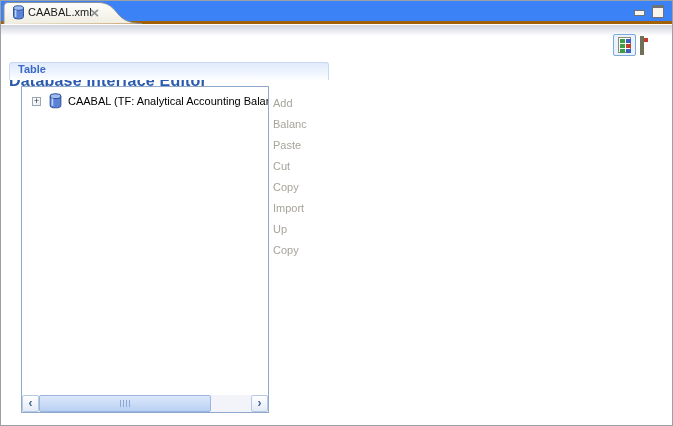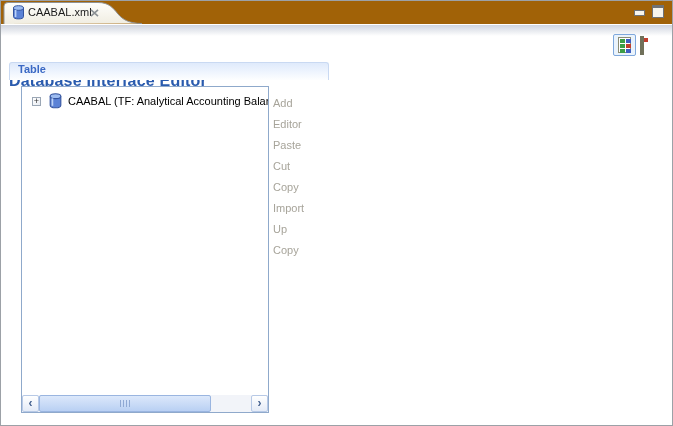--- a/index.html
+++ b/index.html
@@ -4,21 +4,21 @@
 <style>
   * { margin:0; padding:0; box-sizing:border-box; }
   body { background:#fff; font-family:"Liberation Sans", sans-serif; }
   .frame {
     position:relative; width:673px; height:426px;
     border:1px solid #9CA1A7; background:#fff; overflow:hidden;
   }
   
   .tabbar {
     position:absolute; top:0; left:0; right:0; height:23px;
-    background:#a16207; border-bottom:6px solid #a16207;
+    background:#3b82f6; border-bottom:3px solid #a16207;
   }
   .tab { position:absolute; left:2px; top:0; width:140px; height:23px; cursor:default; }
   .tab-shape { position:absolute; left:0; top:0; }
   .tab-icon { position:absolute; left:10px; top:4px; }
   .tab-label {
     position:absolute; left:25px; top:5px; font-size:11px; color:#1a1a1a;
     white-space:nowrap;
   }
   .tab-close { position:absolute; left:87px; top:8px; width:9px; height:8px; cursor:pointer; }
   .min-btn {
@@ -184,21 +184,21 @@
       <div class="sthumb">
           <span class="grip"></span>
         </div>
       <div class="strack"></div>
       <div class="sbtn">›</div>
     </div>
   </div>
 
   <div class="actions">
     <div class="action">Add</div>
-    <div class="action">Editor</div>
+    <div class="action">Balanc</div>
     <div class="action">Paste</div>
     <div class="action">Cut</div>
     <div class="action">Copy</div>
     <div class="action">Import</div>
     <div class="action">Up</div>
     <div class="action">Copy</div>
   </div>
 
 </div>
 

